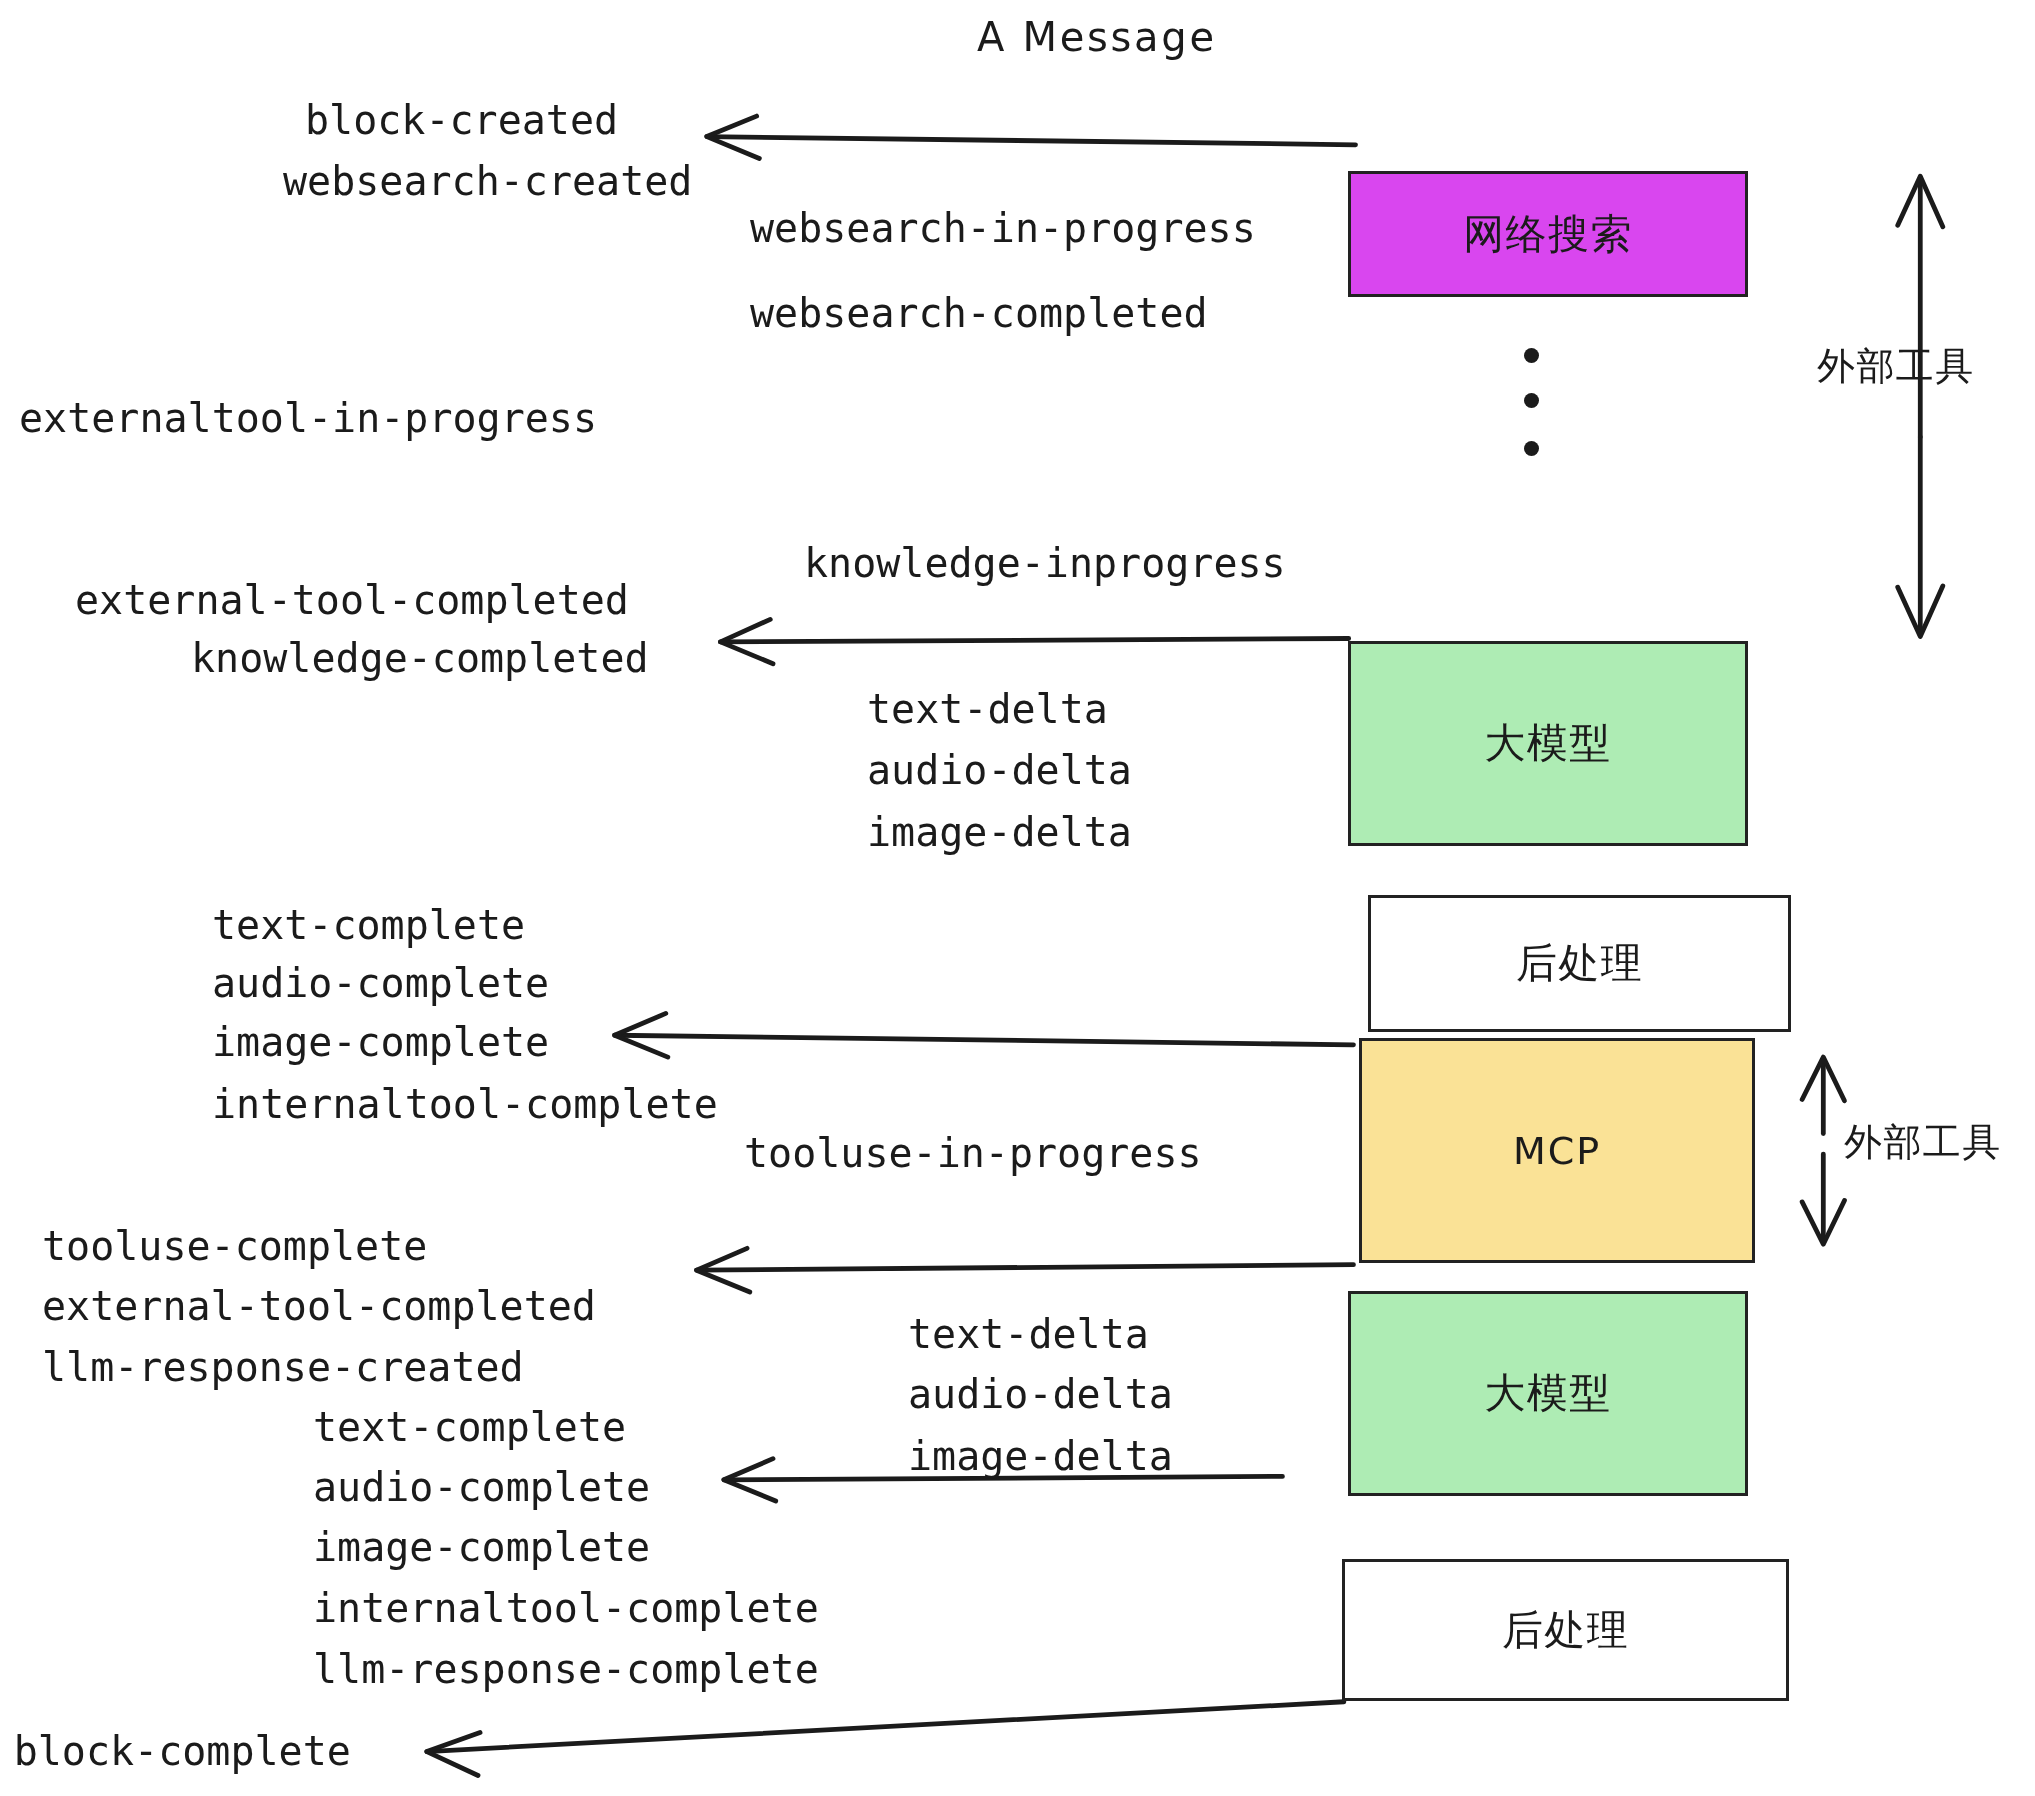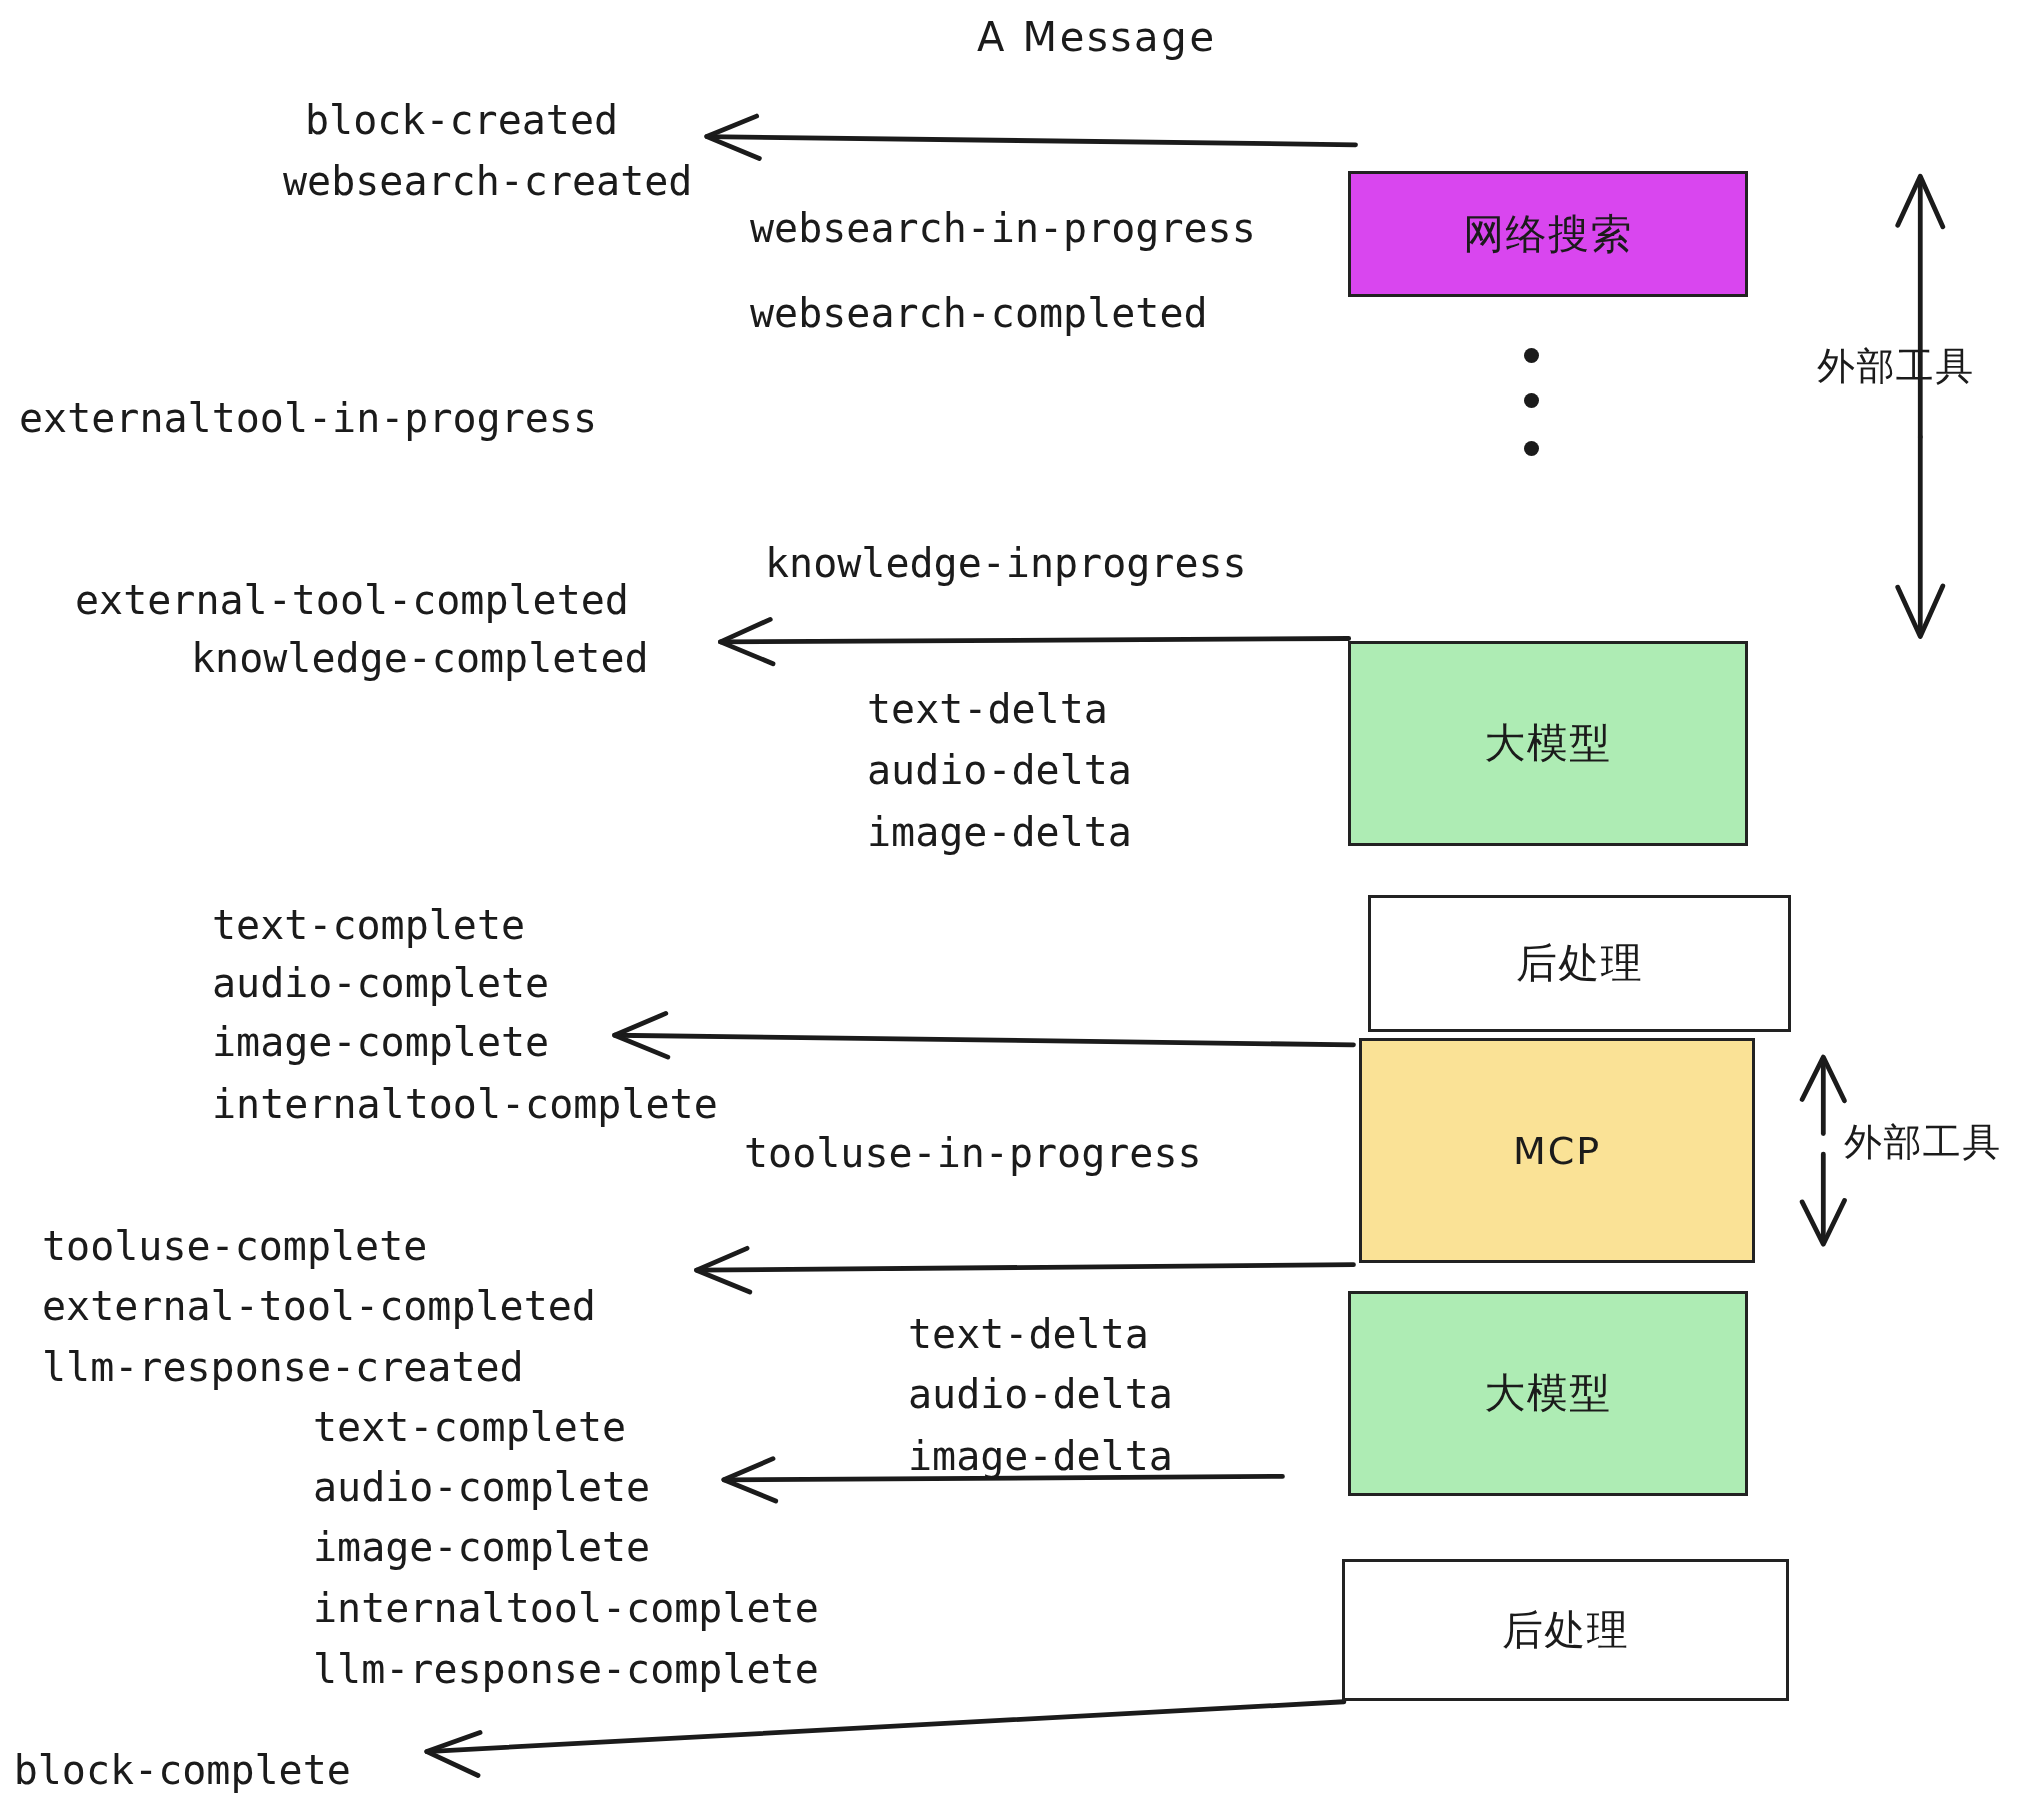--- a/index.html
+++ b/index.html
@@ -106,21 +106,21 @@
   <div class="dot" style="left:1524px;top:441px;"></div>
 
   <div class="side" style="left:1817px;top:341px;">外部工具</div>
   <div class="side" style="left:1844px;top:1117px;">外部工具</div>
 
   <div class="ev" style="left:305px;top:97px;">block-created</div>
   <div class="ev" style="left:283px;top:158px;">websearch-created</div>
   <div class="ev" style="left:750px;top:205px;">websearch-in-progress</div>
   <div class="ev" style="left:750px;top:290px;">websearch-completed</div>
   <div class="ev" style="left:19px;top:395px;">externaltool-in-progress</div>
-  <div class="ev" style="left:765px;top:540px;text-align:center;">knowledge-inprogress</div>
+  <div class="ev" style="left:804px;top:540px;text-align:center;">knowledge-inprogress</div>
   <div class="ev" style="left:75px;top:577px;">external-tool-completed</div>
   <div class="ev" style="left:191px;top:635px;">knowledge-completed</div>
   <div class="ev" style="left:867px;top:686px;">text-delta</div>
   <div class="ev" style="left:867px;top:747px;">audio-delta</div>
   <div class="ev" style="left:867px;top:809px;">image-delta</div>
   <div class="ev" style="left:212px;top:902px;">text-complete</div>
   <div class="ev" style="left:212px;top:960px;">audio-complete</div>
   <div class="ev" style="left:212px;top:1019px;">image-complete</div>
   <div class="ev" style="left:212px;top:1081px;">internaltool-complete</div>
   <div class="ev" style="left:744px;top:1130px;">tooluse-in-progress</div>
@@ -128,16 +128,16 @@
   <div class="ev" style="left:42px;top:1283px;">external-tool-completed</div>
   <div class="ev" style="left:42px;top:1344px;">llm-response-created</div>
   <div class="ev" style="left:908px;top:1311px;">text-delta</div>
   <div class="ev" style="left:908px;top:1371px;">audio-delta</div>
   <div class="ev" style="left:908px;top:1433px;">image-delta</div>
   <div class="ev" style="left:313px;top:1404px;">text-complete</div>
   <div class="ev" style="left:313px;top:1464px;">audio-complete</div>
   <div class="ev" style="left:313px;top:1524px;">image-complete</div>
   <div class="ev" style="left:313px;top:1585px;">internaltool-complete</div>
   <div class="ev" style="left:313px;top:1646px;">llm-response-complete</div>
-  <div class="ev" style="left:13.7px;top:1728px;margin-top:19px;">block-complete</div>
+  <div class="ev" style="left:13.7px;top:1728px;">block-complete</div>
 
 </div>
 
 
 </body></html>

